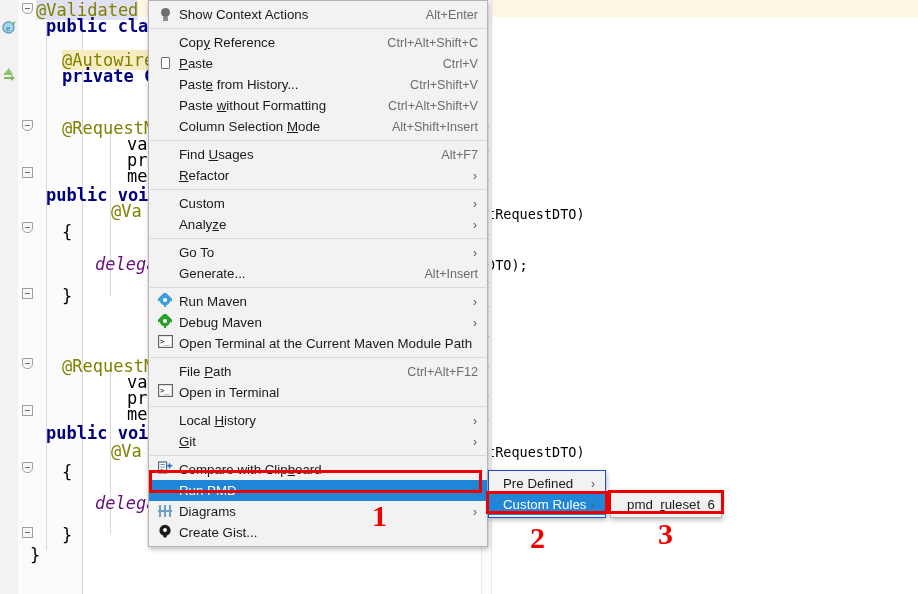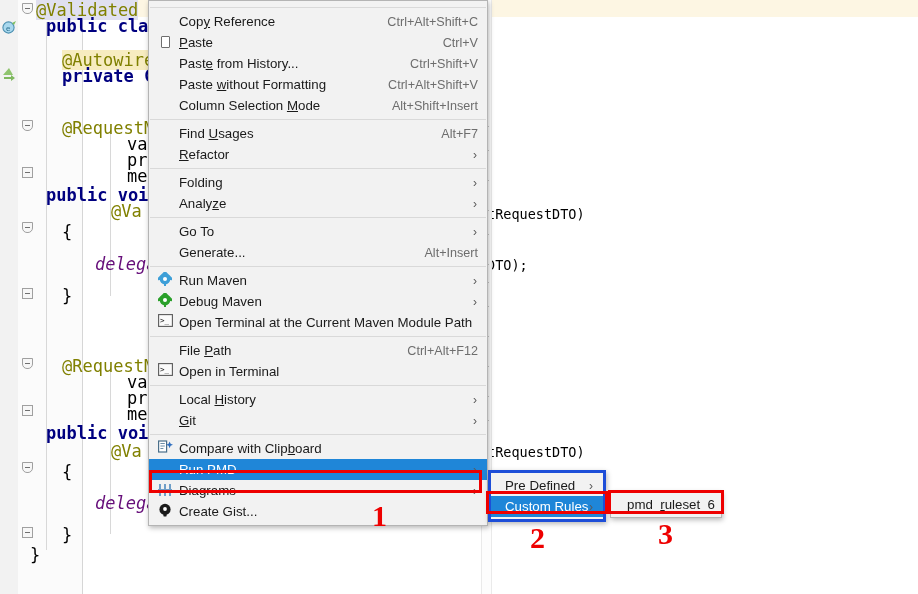--- a/index.html
+++ b/index.html
@@ -51,21 +51,21 @@
   .mi .lbl{margin-left:30px;}
   .mi .acc{position:absolute;right:9px;color:#6d6d6d;font-size:12.6px;}
   .mi .arr{position:absolute;right:10px;color:#5a5a5a;font-size:12px;}
   .mi.sel{background:#1f86d8;color:#ffffff;}
   .sep{height:1px;background:#d9d9d9;margin:3px 1px;}
   .u{text-decoration:underline;}
 
   
   #submenu{
     position:absolute;left:488px;top:470px;width:118px;
-    background:#f2f2f2;border:3px solid #1d4ed8;
+    background:#f2f2f2;border:1px solid #1d4ed8;
     box-shadow:1px 2px 5px rgba(0,0,0,.28);
     padding:2px 0;box-sizing:border-box;
   }
   #submenu .mi .lbl{margin-left:14px;}
   #submenu .mi{height:21px;}
 
   
   #submenu3{
     position:absolute;left:610px;top:491px;width:112px;
     background:#f2f2f2;border:1px solid #b4b4b4;
@@ -171,20 +171,31 @@
   <div class="mark" style="top:264px"></div>
   <div class="mark" style="top:282px"></div>
   <div class="mark" style="top:306px"></div>
   <div class="mark" style="top:336px"></div>
   <div class="mark" style="top:366px"></div>
   <div class="mark" style="top:396px"></div>
   <div class="mark" style="top:420px"></div>
 </div>
 
 <div id="ctxmenu">
+    <div class="mi">
+      <span class="ic">
+        <span class="bulb">
+          <span class="b"></span>
+          <span class="s"></span>
+          <span class="s2"></span>
+        </span>
+      </span>
+      <span class="lbl">Show Context Actions</span>
+      <span class="acc">Alt+Enter</span>
+    </div>
     <div class="sep"></div>
     <div class="mi">
       <span class="lbl">Cop<span class="u">y</span> Reference</span>
       <span class="acc">Ctrl+Alt+Shift+C</span>
     </div>
     <div class="mi">
       <span class="ic">
         <span class="clip"></span>
       </span>
       <span class="lbl"><span class="u">P</span>aste</span>
@@ -206,21 +217,21 @@
     <div class="mi">
       <span class="lbl">Find <span class="u">U</span>sages</span>
       <span class="acc">Alt+F7</span>
     </div>
     <div class="mi">
       <span class="lbl"><span class="u">R</span>efactor</span>
       <span class="arr">›</span>
     </div>
     <div class="sep"></div>
     <div class="mi">
-      <span class="lbl">Folding</span>
+      <span class="lbl">Custom</span>
       <span class="arr">›</span>
     </div>
     <div class="mi">
       <span class="lbl">Analy<span class="u">z</span>e</span>
       <span class="arr">›</span>
     </div>
     <div class="sep"></div>
     <div class="mi">
       <span class="lbl">Go To</span>
       <span class="arr">›</span>

